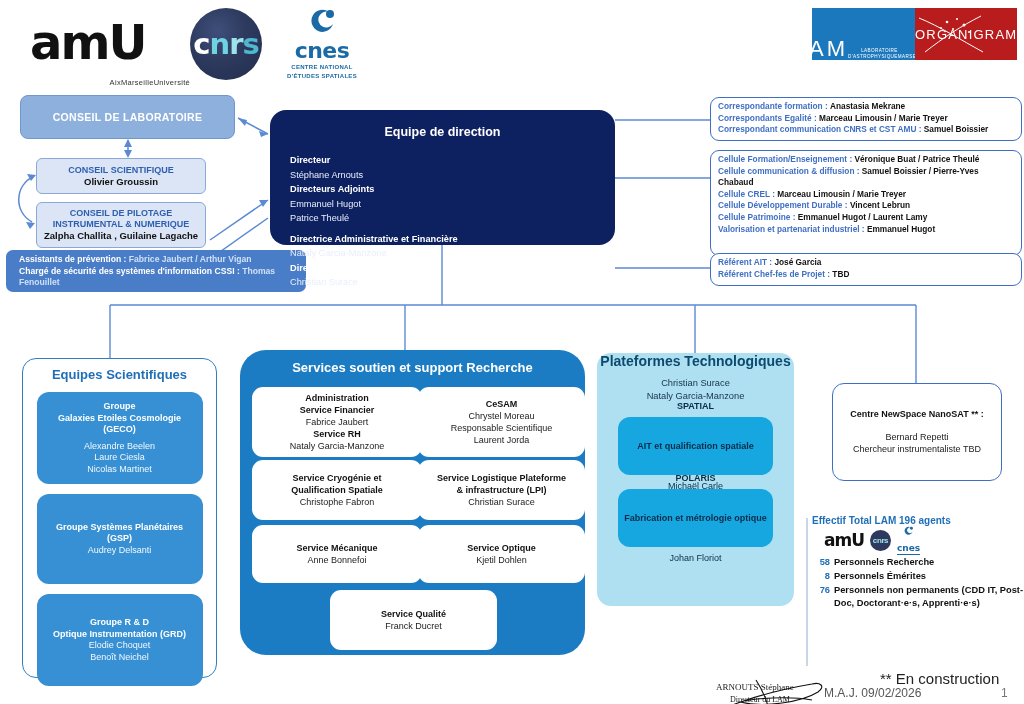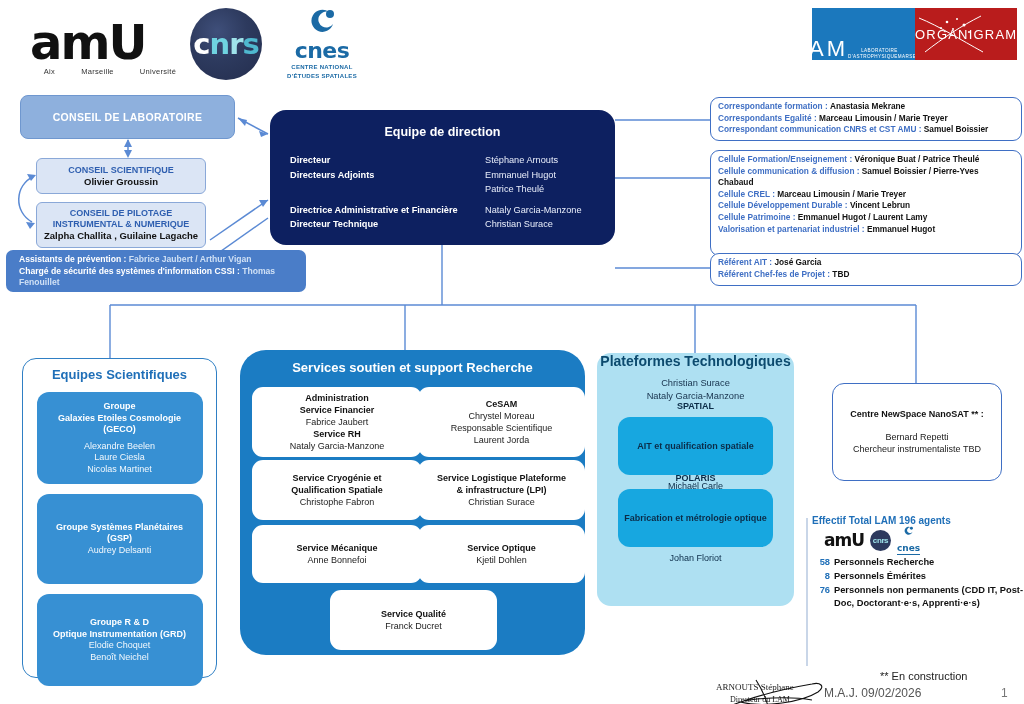--- a/index.html
+++ b/index.html
@@ -9,21 +9,21 @@
     font-family:"Liberation Sans", sans-serif;
     overflow:hidden;
     position:relative;
   }
   #root{position:absolute;inset:0;}
   .abs{position:absolute;box-sizing:border-box;}
 
   
   .amu-logo{left:30px;top:18px;width:165px;height:62px;}
   .amu-word{font-family:"DejaVu Sans",sans-serif;font-size:48px;font-weight:700;color:#111;letter-spacing:-2px;line-height:48px;}
-  .amu-sub{display:flex;justify-content:center;width:160px;font-size:7.5px;color:#333;margin-top:1px;letter-spacing:.3px;gap:26px;}
+  .amu-sub{display:flex;justify-content:flex-end;width:160px;font-size:7.5px;color:#333;margin-top:12px;letter-spacing:.3px;}
 
   .cnrs-logo{left:190px;top:8px;width:72px;height:72px;border-radius:50%;
     background:radial-gradient(circle at 38% 32%, #3f4f7a 0%, #2d3a5e 45%, #232d4d 100%);
     display:flex;align-items:center;justify-content:center;}
   .cnrs-word{font-family:"DejaVu Sans",sans-serif;font-size:29px;font-weight:700;line-height:29px;letter-spacing:-1px;}
   .cnrs-word .c{color:#ffffff;} .cnrs-word .n{color:#6fd3e0;} .cnrs-word .r{color:#9fe3ea;} .cnrs-word .s{color:#4fb8cf;}
 
   .cnes-logo{left:278px;top:8px;width:88px;height:74px;text-align:center;}
   .cnes-mark{width:30px;height:30px;margin:0 auto 2px;position:relative;}
   .cnes-word{font-family:"DejaVu Sans",sans-serif;font-size:22px;font-weight:700;color:#1b6aa5;letter-spacing:-.5px;line-height:22px;}
@@ -47,21 +47,21 @@
   .cs-name{color:#111;font-size:9.5px;font-weight:700;line-height:12px;text-align:center;}
 
   .prev-box{left:6px;top:250px;width:300px;height:42px;background:#4a7dc8;border-radius:7px;padding:4px 13px;}
   .prev-line{font-size:8.6px;line-height:11.5px;color:#cfe0f5;font-weight:700;}
   .prev-line b{color:#ffffff;}
 
   
   .dir-box{left:270px;top:110px;width:345px;height:135px;background:#0d2060;border-radius:16px;color:#fff;}
   .dir-title{text-align:center;font-size:12.5px;font-weight:700;margin-top:15px;color:#ffffff;}
   .dir-grid{margin-top:14px;padding:0 0 0 20px;font-size:9.2px;line-height:14.5px;}
-  .dir-row{display:flex;}
+  .dir-row{display:flex;flex-direction:column;}
   .dir-lab{width:195px;font-weight:700;color:#ffffff;}
   .dir-val{color:#e9eefb;}
   .dir-gap{height:6px;}
 
   
   .info-box{border:1.3px solid #3f6fc4;border-radius:9px;background:#ffffff;padding:3px 7px;}
   .ib1{left:710px;top:97px;width:312px;height:44px;}
   .ib2{left:710px;top:150px;width:312px;height:106px;}
   .ib3{left:710px;top:253px;width:312px;height:33px;}
   .ib-line{font-size:8.3px;line-height:11.6px;color:#3f6fc4;font-weight:700;}
@@ -103,21 +103,21 @@
   .mini-amu{font-family:"DejaVu Sans",sans-serif;font-size:17px;font-weight:700;color:#111;letter-spacing:-1px;line-height:17px;}
   .mini-cnrs{width:21px;height:21px;border-radius:50%;background:#2d3a5e;display:flex;align-items:center;justify-content:center;
              font-size:8px;font-weight:700;color:#9fe3ea;letter-spacing:-.4px;}
   .mini-cnes{font-family:"DejaVu Sans",sans-serif;font-size:9px;font-weight:700;color:#1b6aa5;line-height:9px;text-align:center;
              border-bottom:1.4px solid #1b6aa5;padding-bottom:1px;}
   .stat-row{display:flex;font-size:9.3px;line-height:13px;margin-bottom:1px;}
   .stat-num{color:#1f6fb8;font-weight:700;width:18px;text-align:right;margin-right:4px;flex:none;}
   .stat-txt{color:#111;font-weight:700;}
   .stats-rule{position:absolute;left:806px;top:518px;width:2px;height:148px;background:#c9d6e8;}
 
-  .footnote{left:880px;top:670px;font-size:11px;color:#222;}
+  .footnote{left:880px;top:670px;font-size:15px;color:#222;}
   .maj{left:824px;top:686px;font-size:12px;color:#555;}
   .pageno{left:1001px;top:686px;font-size:12px;color:#777;}
 
   
   .sig{left:658px;top:672px;width:140px;height:62px;margin-left:36px;}
   .sig svg{display:block;}
 </style>
 </head>
 <body>
 

